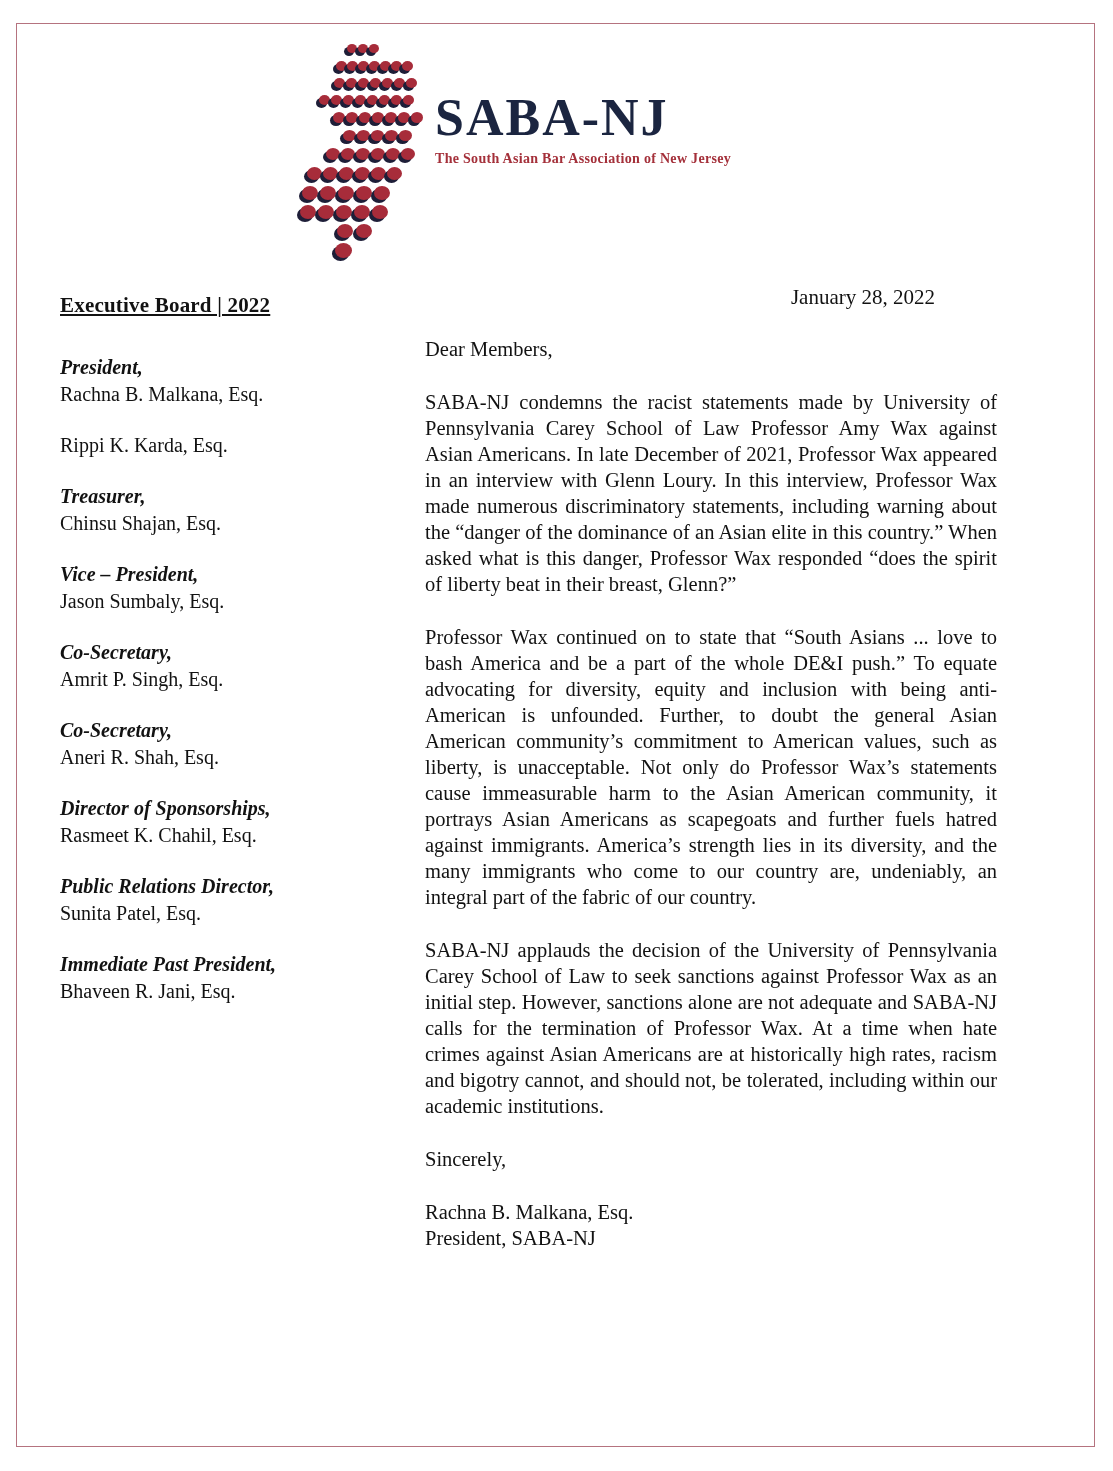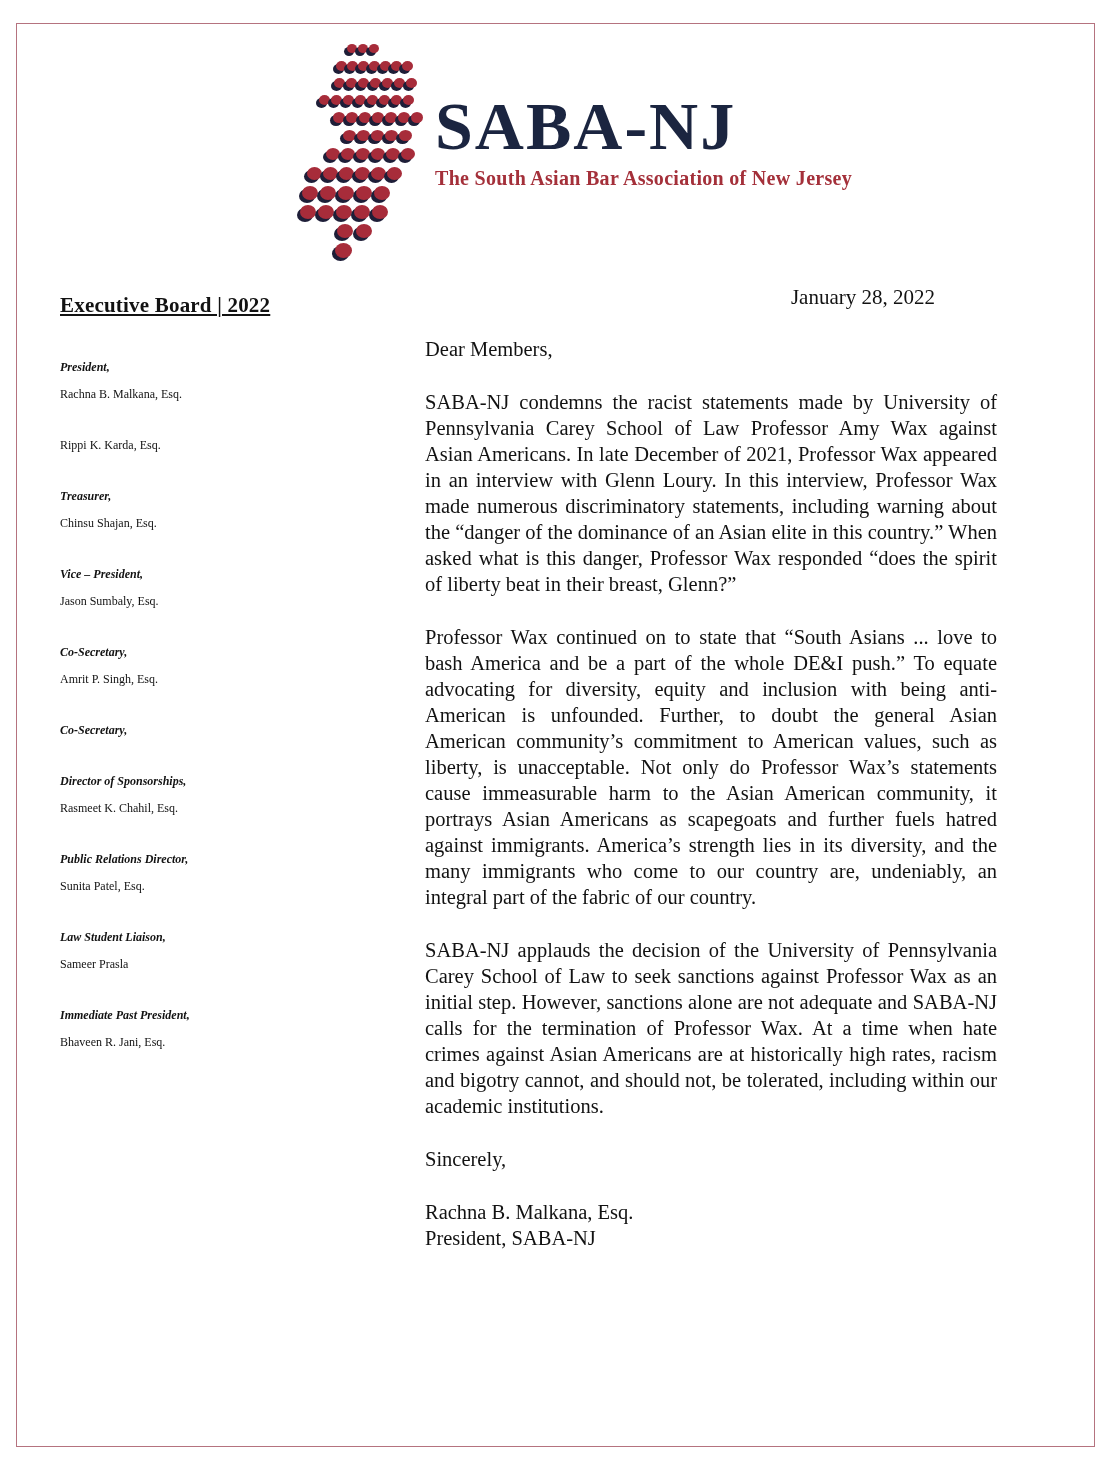--- a/index.html
+++ b/index.html
@@ -19,34 +19,34 @@
   
   .logo{position:absolute;left:290px;top:36px;width:610px;height:228px;}
   .nj-dots{position:absolute;left:0;top:0;width:155px;height:228px;}
   .nj-dot{
     position:absolute;border-radius:50%;
     background:var(--dot,#a72c3a);
     box-shadow:-3px 3px 0 var(--dot-shadow,#1e1e38);
   }
   .logo-text{position:absolute;left:145px;top:56px;white-space:nowrap;}
   .logo-title{
-    font-size:68px;font-weight:bold;letter-spacing:2px;line-height:1.0;
+    font-size:52px;font-weight:bold;letter-spacing:2px;line-height:1.0;
     color:var(--logo-title,#1b2540);
   }
   .logo-tagline{
-    font-size:20px;font-weight:bold;letter-spacing:0.3px;margin-top:7px;
+    font-size:14px;font-weight:bold;letter-spacing:0.3px;margin-top:7px;
     color:var(--logo-tagline,#a4303a);
   }
   
   .sidebar{position:absolute;left:60px;top:293px;width:345px;}
   .board-heading{
     font-size:21px;font-weight:bold;margin:0 0 36px 0;
     text-decoration:underline;letter-spacing:0.2px;
   }
-  .board-member{margin-bottom:24px;font-size:12px;line-height:27px;}
+  .board-member{margin-bottom:24px;font-size:20px;line-height:27px;}
   .board-member .role{font-weight:bold;font-style:italic;}
   .board-member .name{font-weight:normal;}
   
   .letter-body{position:absolute;left:425px;top:284px;width:572px;font-size:20.5px;line-height:26px;}
   .date{text-align:right;padding-right:62px;font-size:21px;}
   .salutation{margin-top:26px;}
   .para{
     margin:27px 0 0 0;
     text-align:justify;text-align-last:left;text-justify:inter-word;font-family:Liberation Serif, serif;
   }
@@ -153,36 +153,33 @@
           <div class="name">Jason Sumbaly, Esq.</div>
         </div>
 
         <div class="board-member">
           <div class="role">Co-Secretary,</div>
           <div class="name">Amrit P. Singh, Esq.</div>
         </div>
 
         <div class="board-member">
           <div class="role">Co-Secretary,</div>
+          <div class="name">Aneri R. Shah, Esq.</div>
         </div>
 
         <div class="board-member">
           <div class="role">Director of Sponsorships,</div>
           <div class="name">Rasmeet K. Chahil, Esq.</div>
         </div>
 
         <div class="board-member">
           <div class="role">Public Relations Director,</div>
           <div class="name">Sunita Patel, Esq.</div>
         </div>
 
-        <div class="board-member">
-          <div class="role">Law Student Liaison,</div>
-          <div class="name">Sameer Prasla</div>
-        </div>
 
         <div class="board-member">
           <div class="role">Immediate Past President,</div>
           <div class="name">Bhaveen R. Jani, Esq.</div>
         </div>
       </div>
   </aside>
 
   <main class="letter-body">
     <div class="date">January 28, 2022</div>

